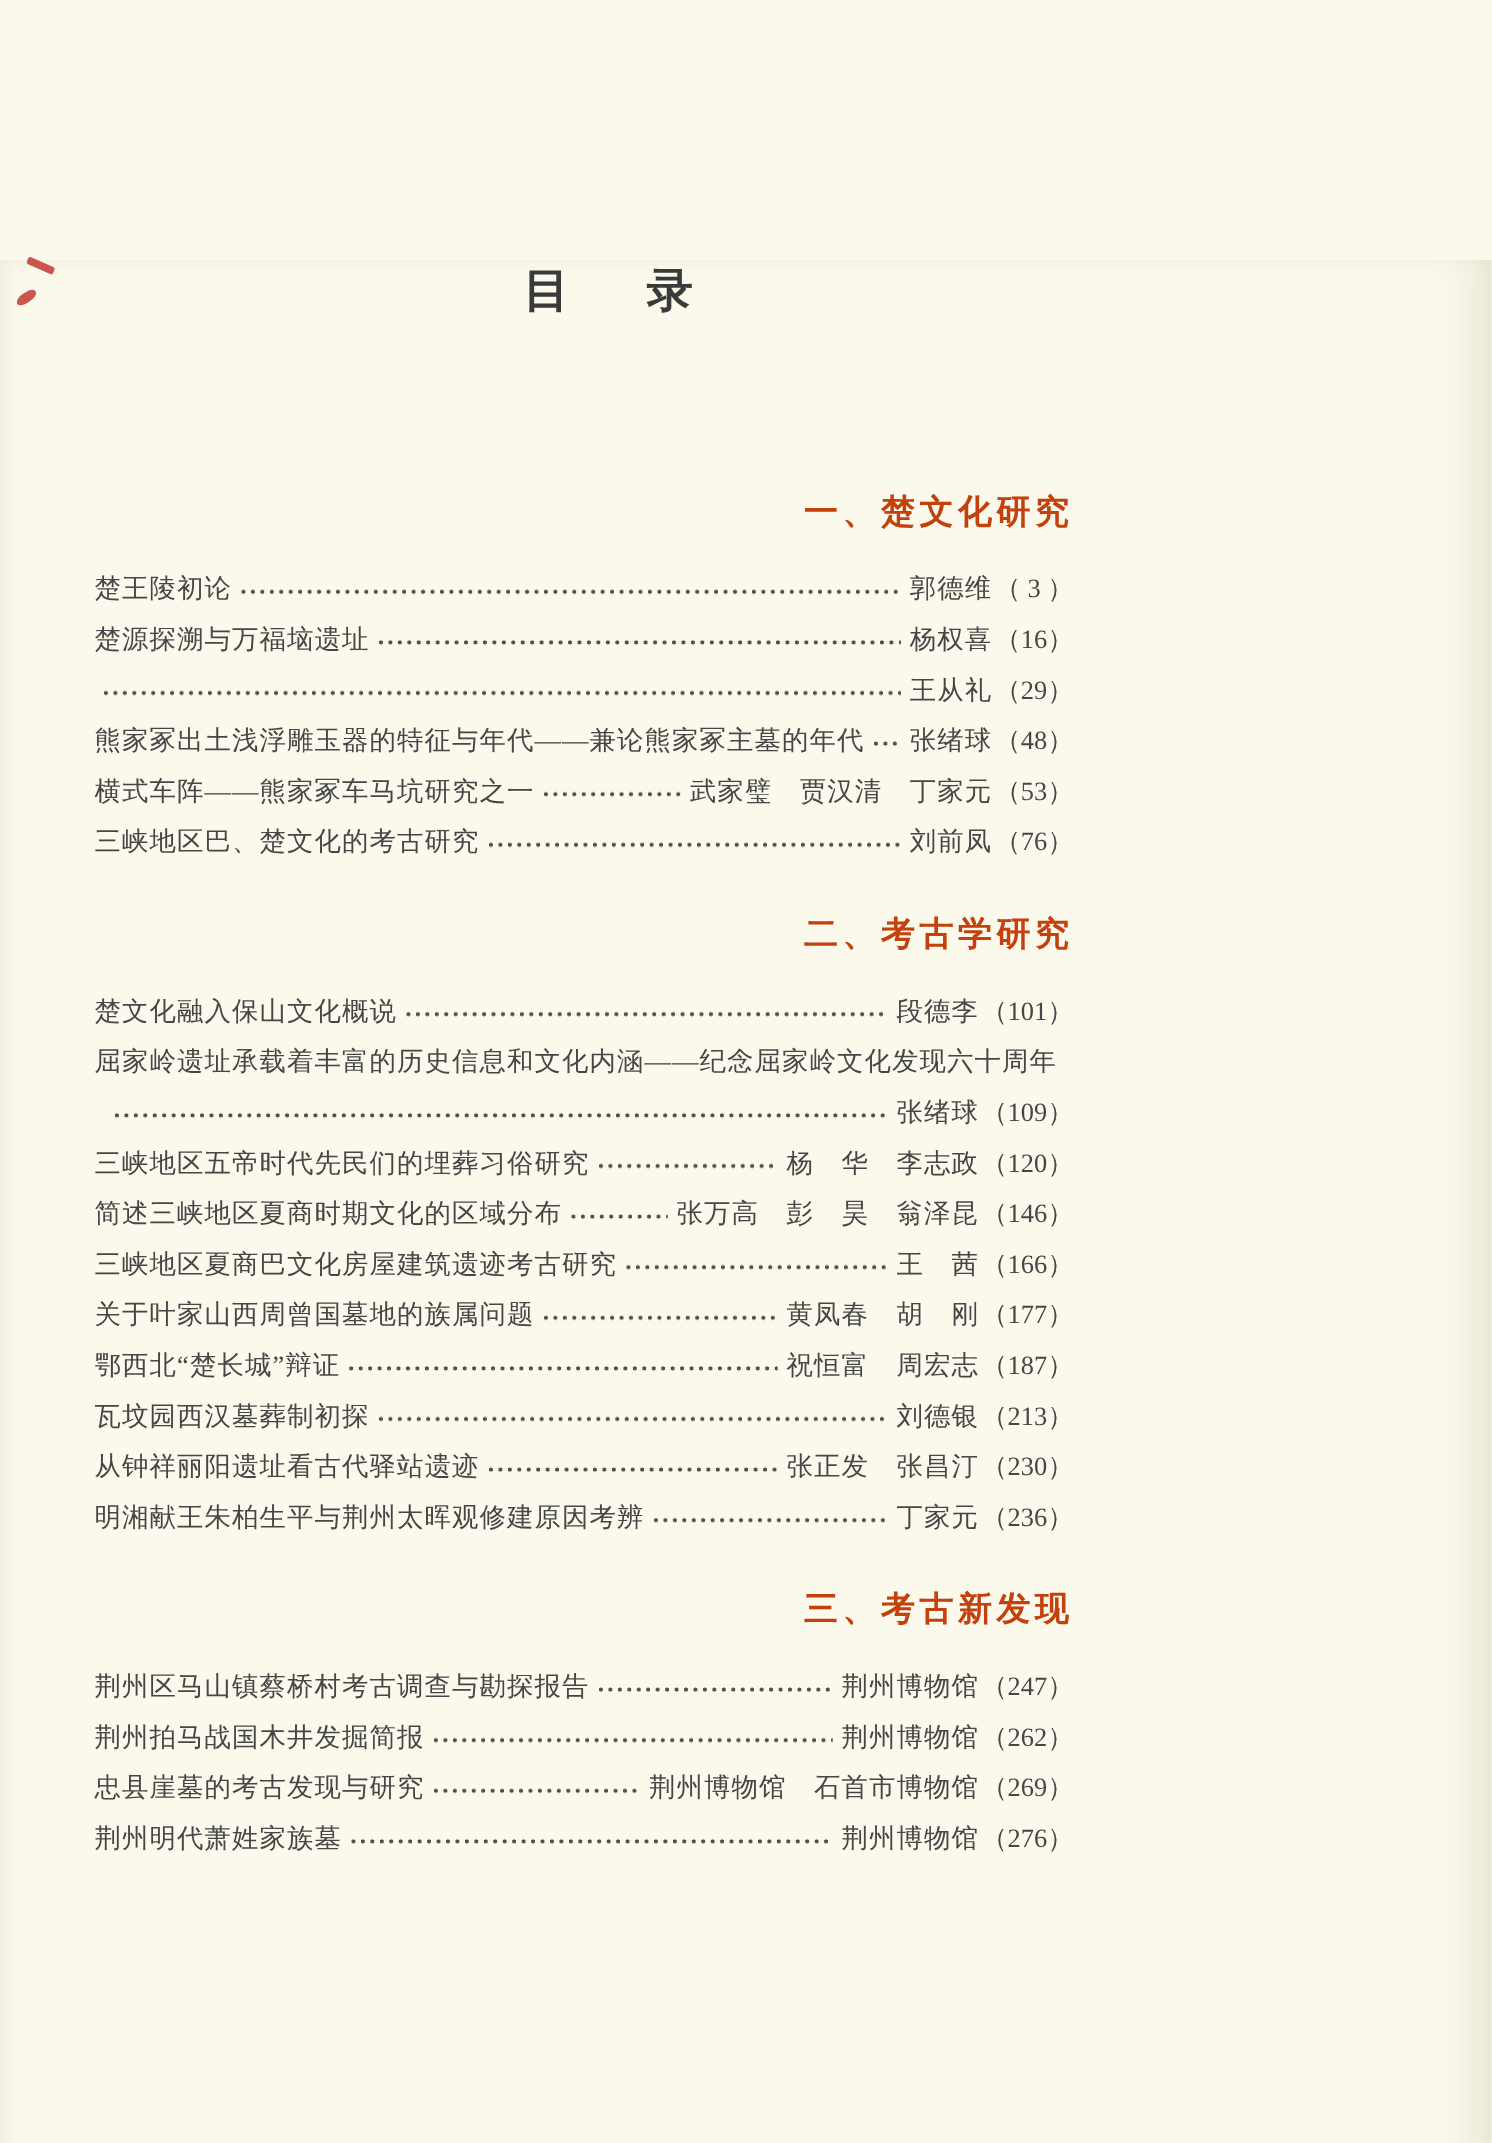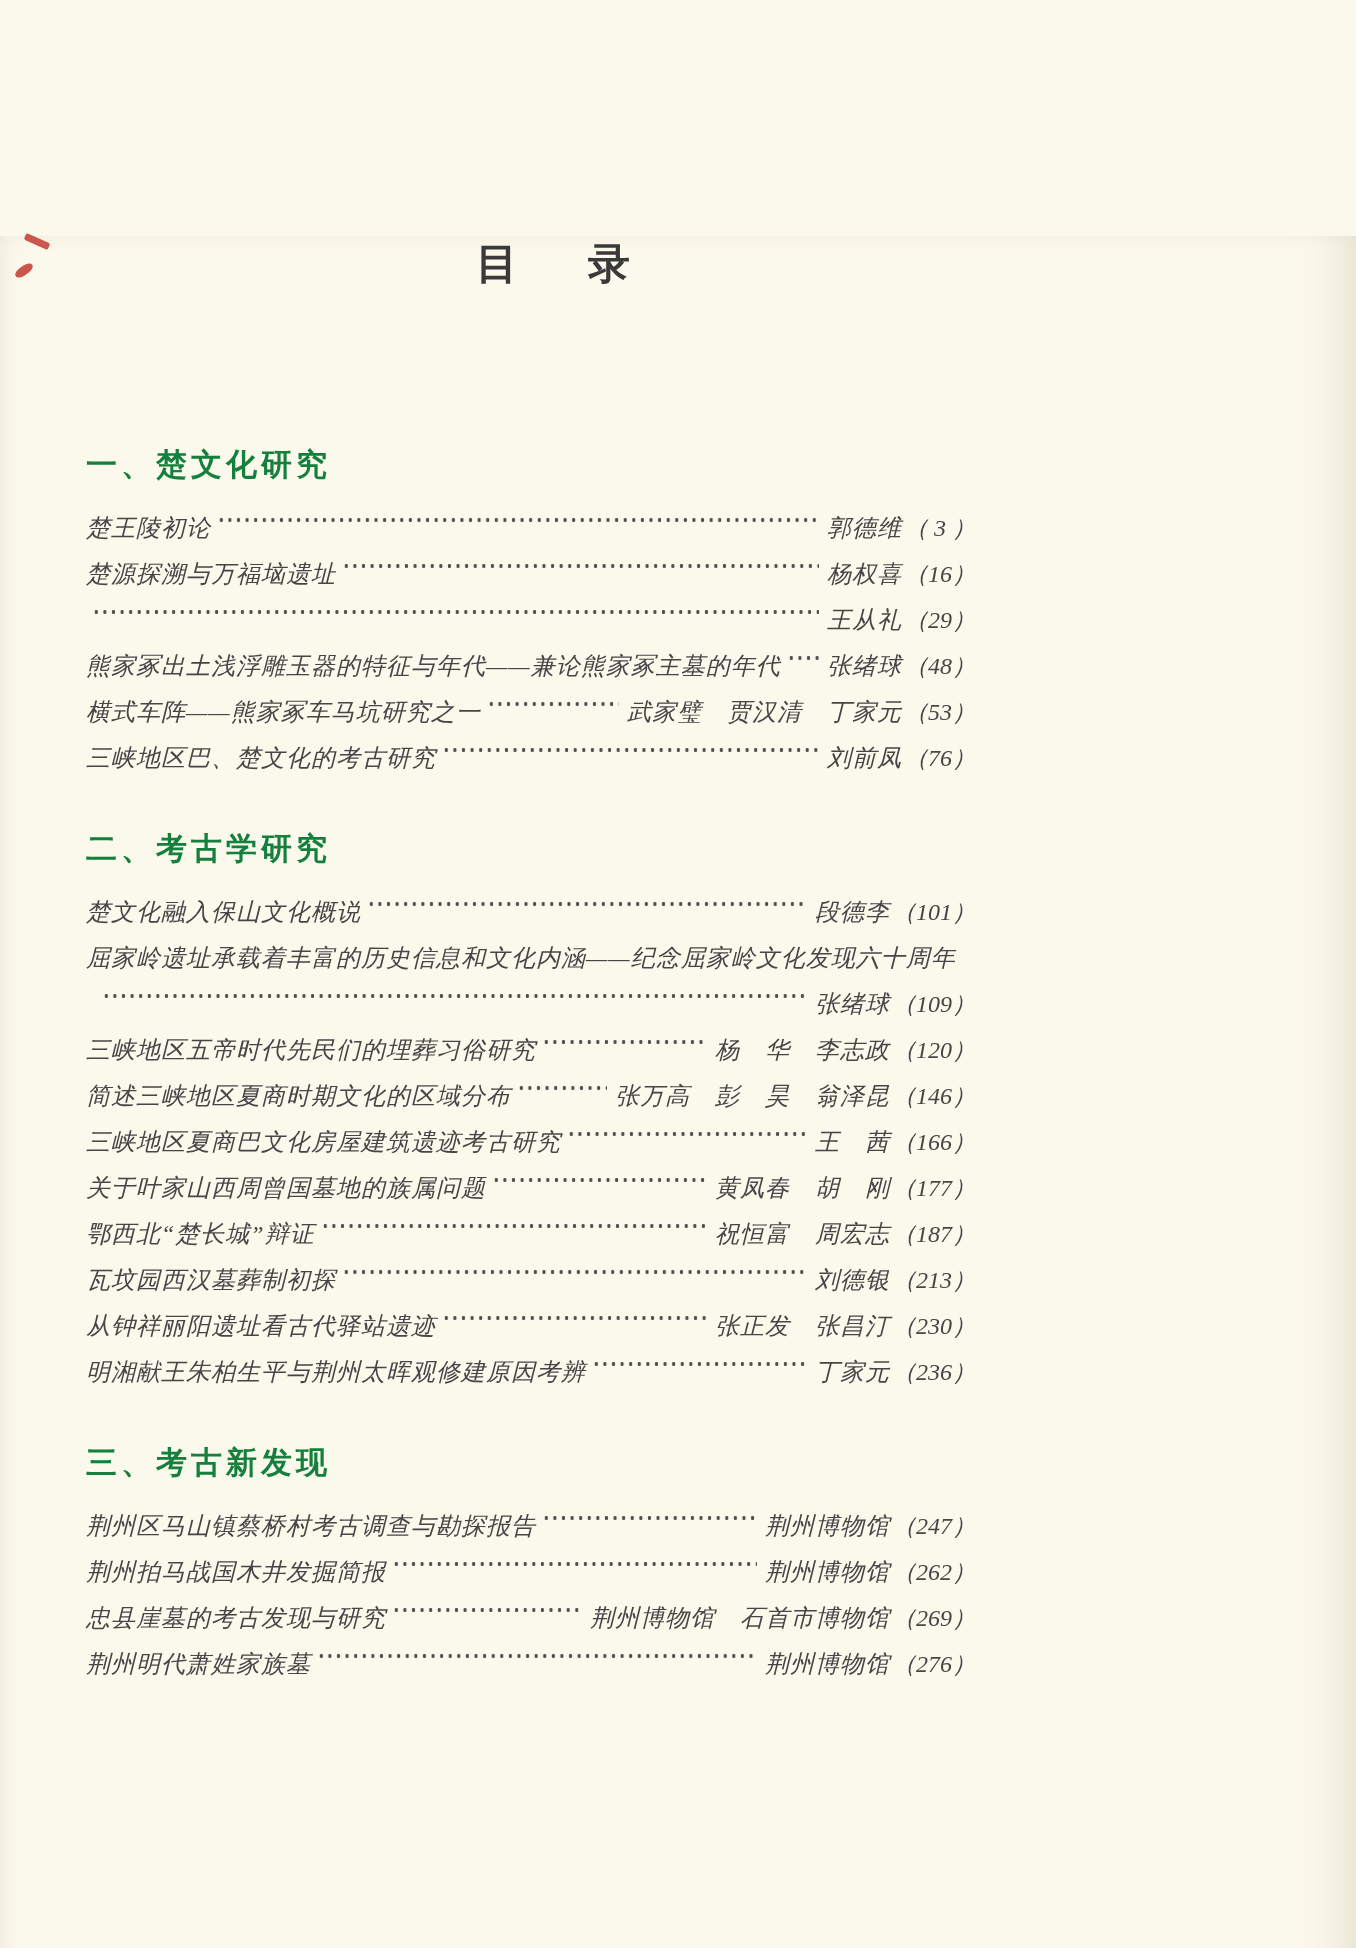--- a/index.html
+++ b/index.html
@@ -35,36 +35,36 @@
     width:1120px;
   }
   .content{
     width:890px;
     margin-left:86px;
   }
   .section-heading{
     font-family:Liberation Sans, sans-serif;
     font-weight:700;
     font-size:31px;
-    color:#15803d;
-    text-align:left;
+    color:#c2410c;
+    text-align:right;
     letter-spacing:4px;
     margin-top:40px;
     margin-bottom:26px;
   }
   .section-heading.first{
     margin-top:152px;
   }
   .entry-list{display:block;}
   .entry{
     display:flex;
+    align-items:center;
     height:46px;
     font-size:24px;
     white-space:nowrap;
-    font-style:italic;
   }
   .entry-title{white-space:nowrap;letter-spacing:1px;}
   .entry-title-only{height:46px;overflow:hidden;}
   .leader{
     flex:1;
     min-width:14px;
     height:10px;
     margin:0 8px 0 6px;
     background-image:radial-gradient(circle, #4e4e4e 1.7px, transparent 2px);
     background-size:8.6px 10px;

